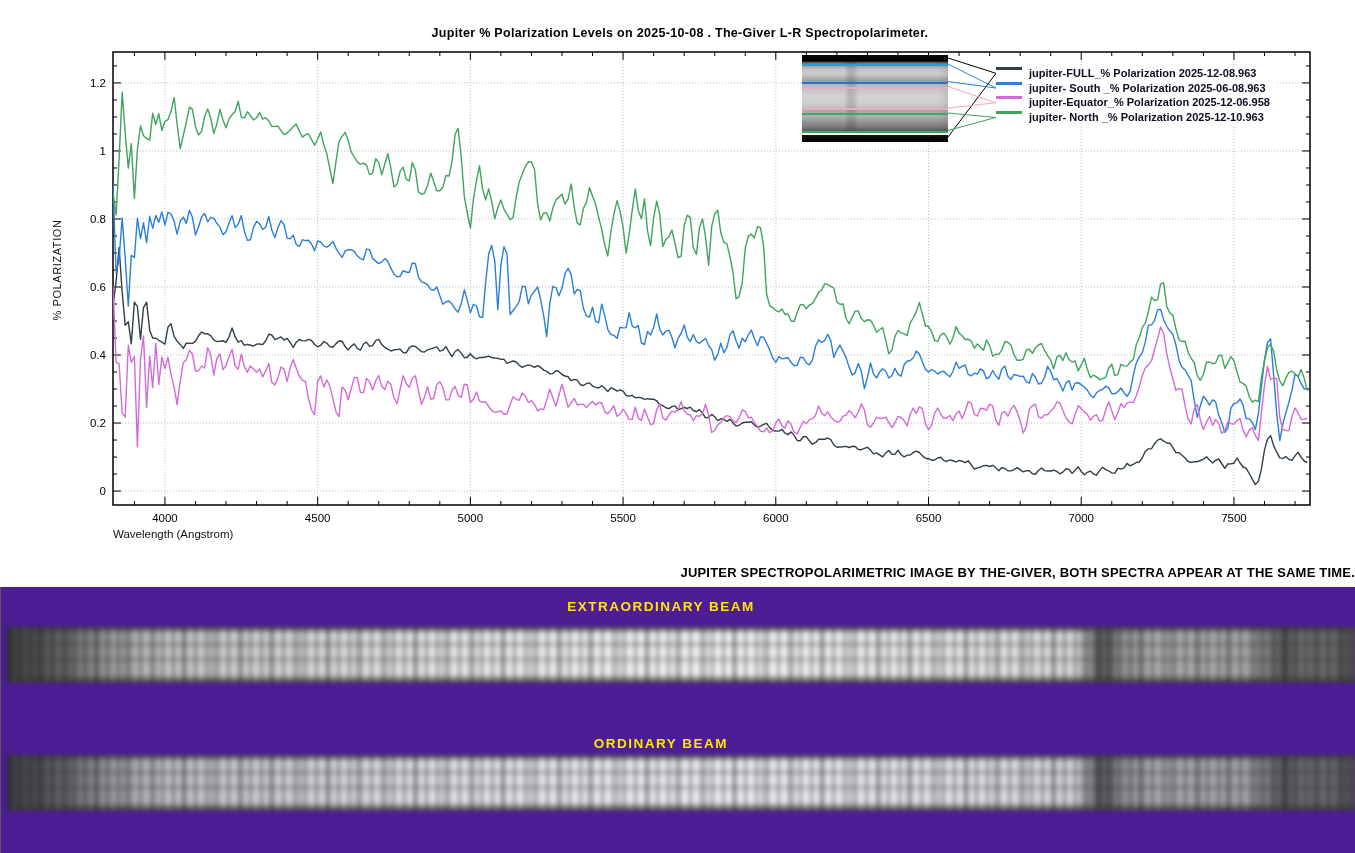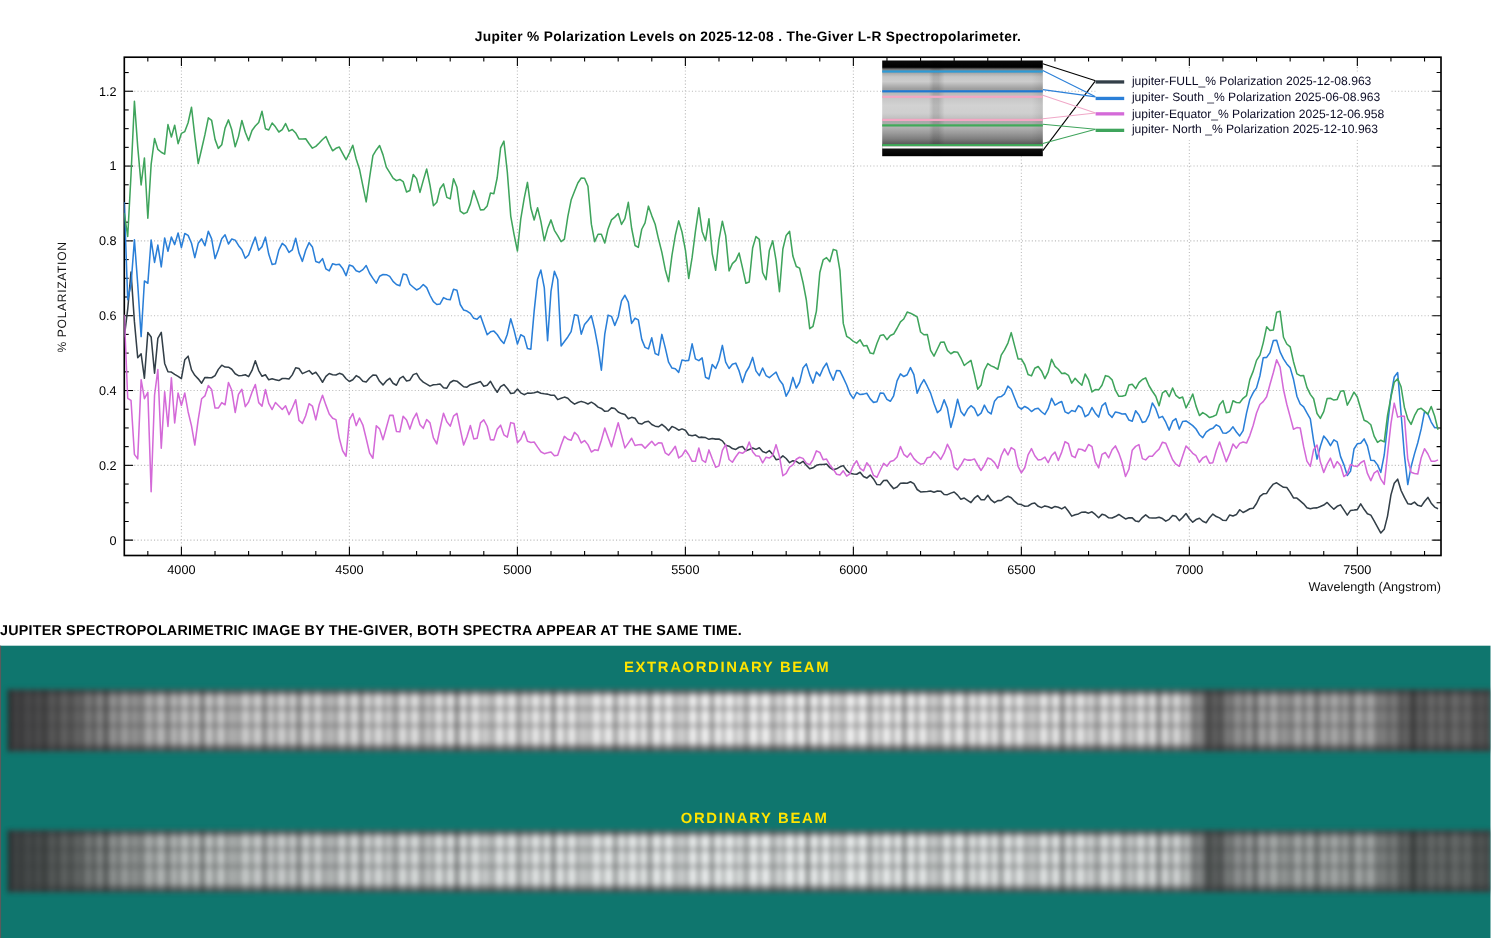--- a/index.html
+++ b/index.html
@@ -3,40 +3,40 @@
 <meta charset="utf-8">
 <style>
   html,body{margin:0;padding:0;background:#fff;width:1355px;height:853px;overflow:hidden;
     font-family:"Liberation Sans",sans-serif;}
   .page{position:relative;width:1355px;height:853px;}
   .chart-section{position:absolute;left:0;top:0;width:1355px;height:562px;background:#fff;}
   .chart-title{position:absolute;top:26px;left:30px;width:1300px;text-align:center;
     font-size:12.5px;font-weight:bold;color:#000;letter-spacing:.3px;}
   .y-axis-title{position:absolute;left:57px;top:270px;transform:translate(-50%,-50%) rotate(-90deg);
     font-size:11px;color:#111;letter-spacing:.6px;white-space:nowrap;}
-  .x-axis-title{position:absolute;top:528px;left:113px;width:1197px;text-align:right;
+  .x-axis-title{position:absolute;top:528px;left:113px;width:1197px;text-align:left;
     font-size:11.5px;color:#111;}
   #plot{position:absolute;left:0;top:0;}
   #inset{position:absolute;left:802px;top:55px;width:146px;height:87px;
     background:
       linear-gradient(90deg,rgba(0,0,0,0) 0%,rgba(0,0,0,0) 29%,rgba(0,0,0,.13) 32%,rgba(0,0,0,.13) 35%,rgba(0,0,0,0) 39%,rgba(0,0,0,0) 93%,rgba(0,0,0,.08) 100%),
       linear-gradient(180deg,#0a0a0a 0%,#000 7%,#707070 9%,#a8a8a8 13%,#c6c6c6 17%,#cccccc 22%,#b4b4b4 26%,#9c9c9c 30%,#b8b8b8 34%,#c8c8c8 40%,#d2d2d2 47%,#cfcfcf 55%,#c2c2c2 60%,#a8a8a8 64%,#b2b2b2 70%,#9a9a9a 76%,#7e7e7e 82%,#565656 88%,#111 92%,#000 100%);}
   #inset .hline{position:absolute;left:0;width:100%;height:2px;}
   #legend{position:absolute;left:996px;top:66px;background:#fff;padding:1px 6px 1px 0;}
-  .lrow{display:flex;align-items:center;height:14.7px;}
+  .lrow{display:flex;height:14.7px;font-weight:bold;}
   .lmark{display:inline-block;width:26px;height:3px;margin-right:7px;flex:0 0 auto;}
   .ltext{font-size:11px;color:#0d0d26;white-space:nowrap;}
-  .bottom-heading{position:absolute;top:565px;left:0;width:1355px;text-align:left;
+  .bottom-heading{position:absolute;top:565px;left:0;width:1355px;text-align:right;
     font-size:13px;font-weight:bold;color:#000;letter-spacing:.2px;}
   .beam-panel{position:absolute;left:0;top:587px;width:1355px;height:266px;background:#3c3c3e;
     border-left:1px solid #5a5a5c;overflow:hidden;}
   .beam-label{position:absolute;left:0;width:1320px;text-align:center;font-size:13.5px;
     font-weight:bold;letter-spacing:1.5px;}
   #extra-label{top:12px;}
-  #ord-label{top:149px;padding-left:25px;}
+  #ord-label{top:149px;}
   .beam-band{position:absolute;left:6px;right:0;height:56px;filter:blur(2.3px);
     background:
       repeating-linear-gradient(90deg,rgba(25,25,25,.34) 0 2px,rgba(255,255,255,0) 4px 11px),
       repeating-linear-gradient(90deg,rgba(20,20,20,.20) 0 3px,rgba(255,255,255,0) 7px 29px),
       linear-gradient(180deg,rgba(60,60,62,.95) 0%,rgba(60,60,62,0) 12%,rgba(60,60,62,0) 24%,rgba(60,60,62,.30) 31%,rgba(60,60,62,0) 38%,rgba(60,60,62,0) 51%,rgba(60,60,62,.27) 58%,rgba(60,60,62,0) 66%,rgba(60,60,62,0) 84%,rgba(60,60,62,.95) 100%),
       linear-gradient(90deg,#3c3c3e 0%,#5a5a5a 3.5%,#8f8f8f 7%,#bdbdbd 11%,#c9c9c9 16%,#d6d6d6 24%,#e2e2e2 32%,#ececec 45%,#efefef 55%,#e9e9e9 62%,#e4e4e4 70%,#dcdcdc 76%,#d2d2d2 79.5%,#4f4f4f 81%,#8b8b8b 82.5%,#a9a9a9 85%,#a3a3a3 92%,#565656 94.6%,#6e6e6e 96.5%,#636363 98.5%,#525252 100%);}
   .band-extra{top:40px;}
   .band-ord{top:168px;opacity:.97;}
 </style>
 </head>
@@ -217,21 +217,21 @@
         <path d="M113.0 193.7L116.1 215.0L119.1 159.1L122.2 92.1L125.2 133.5L128.3 168.1L131.3 143.6L134.4 198.4L137.4 149.5L140.5 125.9L143.5 135.8L146.6 138.4L149.7 140.1L152.7 113.3L155.8 124.5L158.8 113.8L161.9 130.6L164.9 121.3L168.0 119.6L171.0 111.6L174.1 97.5L177.1 124.0L180.2 148.7L183.3 135.5L186.3 122.4L189.4 107.1L192.4 109.4L195.5 126.7L198.5 134.9L201.6 131.6L204.6 116.5L207.7 109.0L210.7 118.0L213.8 133.4L216.8 124.2L219.9 109.5L223.0 120.2L226.0 127.8L229.1 118.6L232.1 114.6L235.2 111.4L238.2 101.2L241.3 117.0L244.3 118.2L247.4 111.8L250.4 115.3L253.5 120.0L256.6 117.8L259.6 112.3L262.7 119.2L265.7 117.7L268.8 120.9L271.8 126.3L274.9 126.4L277.9 126.1L281.0 130.7L284.0 134.7L287.1 133.1L290.2 130.0L293.2 126.8L296.3 124.1L299.3 131.0L302.4 137.1L305.4 134.8L308.5 133.7L311.5 139.5L314.6 145.2L317.6 139.2L320.7 132.1L323.8 144.6L326.8 153.8L329.9 169.0L332.9 183.5L336.0 161.5L339.0 141.5L342.1 136.3L345.1 132.3L348.2 140.8L351.2 151.9L354.3 157.0L357.3 161.9L360.4 164.2L363.5 163.1L366.5 165.1L369.6 174.6L372.6 173.2L375.7 158.6L378.7 162.4L381.8 174.9L384.8 164.0L387.9 153.7L390.9 168.4L394.0 187.0L397.1 183.9L400.1 171.3L403.2 167.2L406.2 179.4L409.3 180.8L412.3 162.5L415.4 170.3L418.4 191.9L421.5 194.3L424.5 193.1L427.6 185.6L430.7 173.1L433.7 181.5L436.8 190.8L439.8 190.7L442.9 187.2L445.9 175.5L449.0 176.1L452.0 161.6L455.1 134.4L458.1 128.3L461.2 156.5L464.3 196.4L467.3 213.0L470.4 228.2L473.4 199.2L476.5 180.5L479.5 165.8L482.6 189.1L485.6 200.0L488.7 188.8L491.7 201.3L494.8 218.8L497.8 207.8L500.9 199.9L504.0 209.4L507.0 214.2L510.1 219.7L513.1 217.4L516.2 197.0L519.2 181.9L522.3 173.9L525.3 166.4L528.4 161.8L531.4 162.0L534.5 169.3L537.6 203.8L540.6 219.7L543.7 213.0L546.7 212.9L549.8 220.9L552.8 208.1L555.9 199.9L558.9 197.4L562.0 194.1L565.0 204.0L568.1 198.8L571.2 183.9L574.2 207.5L577.3 223.2L580.3 224.9L583.4 208.4L586.4 202.7L589.5 187.4L592.5 196.0L595.6 203.9L598.6 217.1L601.7 229.4L604.8 245.2L607.8 256.0L610.9 232.0L613.9 214.1L617.0 200.8L620.0 210.9L623.1 227.3L626.1 253.2L629.2 234.0L632.2 210.3L635.3 188.9L638.3 210.4L641.4 218.8L644.5 198.9L647.5 230.7L650.6 245.7L653.6 218.0L656.7 201.1L659.7 214.2L662.8 246.4L665.8 239.7L668.9 236.7L671.9 230.0L675.0 243.5L678.1 257.5L681.1 256.4L684.2 225.5L687.2 215.1L690.3 217.6L693.3 247.7L696.4 254.3L699.4 227.8L702.5 218.9L705.5 236.7L708.6 265.2L711.7 226.4L714.7 214.0L717.8 210.3L720.8 232.8L723.9 242.3L726.9 243.8L730.0 256.8L733.0 272.5L736.1 298.8L739.1 296.6L742.2 282.8L745.3 247.7L748.3 236.3L751.4 234.2L754.4 237.9L757.5 226.7L760.5 227.7L763.6 246.1L766.6 294.0L769.7 305.7L772.7 307.7L775.8 310.3L778.8 311.9L781.9 308.9L785.0 314.5L788.0 314.0L791.1 321.0L794.1 321.5L797.2 312.3L800.2 305.0L803.3 304.4L806.3 308.8L809.4 305.0L812.4 303.7L815.5 298.4L818.6 292.6L821.6 290.0L824.7 283.7L827.7 284.7L830.8 286.4L833.8 288.1L836.9 301.8L839.9 304.3L843.0 304.0L846.0 318.5L849.1 323.7L852.2 317.3L855.2 311.1L858.3 310.9L861.3 318.6L864.4 321.6L867.4 319.8L870.5 320.2L873.5 325.5L876.6 332.3L879.6 329.8L882.7 327.6L885.8 340.4L888.8 353.8L891.9 350.1L894.9 336.6L898.0 330.5L901.0 332.6L904.1 333.9L907.1 335.7L910.2 322.8L913.2 318.0L916.3 311.9L919.3 302.4L922.4 314.4L925.5 326.3L928.5 326.3L931.6 331.6L934.6 340.4L937.7 341.7L940.7 334.8L943.8 333.2L946.8 337.2L949.9 344.2L952.9 338.3L956.0 326.6L959.1 333.1L962.1 335.7L965.2 339.5L968.2 339.2L971.3 341.2L974.3 348.3L977.4 343.9L980.4 347.3L983.5 350.2L986.5 340.0L989.6 345.4L992.7 356.3L995.7 354.1L998.8 354.4L1001.8 350.2L1004.9 341.5L1007.9 342.3L1011.0 345.3L1014.0 354.7L1017.1 360.3L1020.1 360.3L1023.2 359.3L1026.3 349.9L1029.3 349.3L1032.4 353.3L1035.4 347.8L1038.5 345.0L1041.5 343.5L1044.6 350.7L1047.6 355.7L1050.7 360.2L1053.7 368.8L1056.8 357.1L1059.8 355.2L1062.9 360.6L1066.0 352.7L1069.0 359.5L1072.1 362.0L1075.1 361.0L1078.2 370.8L1081.2 365.2L1084.3 358.2L1087.3 369.2L1090.4 377.8L1093.4 375.1L1096.5 376.9L1099.6 379.6L1102.6 378.6L1105.7 377.2L1108.7 368.0L1111.8 364.2L1114.8 375.3L1117.9 374.6L1120.9 364.3L1124.0 365.9L1127.0 366.1L1130.1 362.1L1133.2 359.6L1136.2 345.1L1139.3 337.4L1142.3 327.6L1145.4 322.8L1148.4 311.7L1151.5 297.1L1154.5 300.5L1157.6 299.9L1160.6 283.8L1163.7 282.9L1166.8 306.6L1169.8 312.7L1172.9 315.4L1175.9 328.8L1179.0 339.9L1182.0 341.5L1185.1 341.3L1188.1 352.2L1191.2 358.5L1194.2 362.5L1197.3 375.9L1200.3 380.4L1203.4 374.2L1206.5 362.3L1209.5 362.0L1212.6 363.7L1215.6 363.1L1218.7 355.7L1221.7 355.3L1224.8 368.3L1227.8 362.8L1230.9 356.5L1233.9 360.9L1237.0 371.6L1240.1 382.1L1243.1 383.4L1246.2 386.1L1249.2 396.5L1252.3 402.2L1255.3 400.2L1258.4 401.7L1261.4 377.6L1264.5 361.0L1267.5 347.5L1270.6 344.4L1273.7 351.6L1276.7 370.2L1279.8 380.8L1282.8 385.8L1285.9 377.9L1288.9 372.3L1292.0 371.2L1295.0 373.7L1298.1 376.5L1301.1 369.6L1304.2 378.2L1307.3 390.7" fill="none" stroke="#3fa45c" stroke-width="1.4" stroke-linejoin="round" clip-path="url(#pc)"></path>
         <line x1="948" y1="58" x2="996" y2="73.35" stroke="#000000" stroke-width="1"></line>
         <line x1="948" y1="137" x2="996" y2="73.35" stroke="#000000" stroke-width="1"></line>
         <line x1="948" y1="64" x2="996" y2="88.05" stroke="#2a7fd8" stroke-width="1"></line>
         <line x1="948" y1="81.5" x2="996" y2="88.05" stroke="#2a7fd8" stroke-width="1"></line>
         <line x1="948" y1="86.5" x2="996" y2="102.75" stroke="#f0a8c8" stroke-width="1"></line>
         <line x1="948" y1="108" x2="996" y2="102.75" stroke="#f0a8c8" stroke-width="1"></line>
         <line x1="948" y1="113" x2="996" y2="117.44999999999999" stroke="#3fa45c" stroke-width="1"></line>
         <line x1="948" y1="130.5" x2="996" y2="117.44999999999999" stroke="#3fa45c" stroke-width="1"></line>
       </svg>
-    <div class="chart-title">Jupiter % Polarization  Levels on 2025-12-08 .  The-Giver L-R Spectropolarimeter.</div>
+    <div class="chart-title">Jupiter % Polarization  Levels on 2025-10-08 .  The-Giver L-R Spectropolarimeter.</div>
     <div class="y-axis-title">% POLARIZATION</div>
     <div class="x-axis-title">Wavelength (Angstrom)</div>
     <div id="inset">
         <div class="hline" style="top: 9px; background: rgb(46, 155, 214);"></div>
         <div class="hline" style="top: 26.5px; background: rgb(30, 120, 210);"></div>
         <div class="hline" style="top: 31.5px; background: rgb(244, 167, 195);"></div>
         <div class="hline" style="top: 53px; background: rgb(244, 167, 195);"></div>
         <div class="hline" style="top: 58px; background: rgb(63, 170, 88);"></div>
         <div class="hline" style="top: 75.5px; background: rgb(63, 170, 88);"></div>
         <div class="hline" style="top: 78px; background: rgb(255, 255, 255);"></div>
@@ -251,19 +251,19 @@
         </div>
         <div class="lrow">
           <span class="lmark" style="background: rgb(63, 164, 92);"></span>
           <span class="ltext">jupiter- North _% Polarization  2025-12-10.963</span>
         </div>
       </div>
   </div>
 
   <div class="bottom-heading">JUPITER SPECTROPOLARIMETRIC IMAGE BY THE-GIVER, BOTH SPECTRA APPEAR AT THE SAME TIME.</div>
 
-  <div class="beam-panel" style="background: #0f766e; text-decoration: underline;">
+  <div class="beam-panel" style="background: #4c1d95; text-decoration: underline;">
     <div class="beam-label" id="extra-label" style="color: rgb(255, 228, 0);">EXTRAORDINARY  BEAM</div>
     <div class="beam-band band-extra"></div>
     <div class="beam-label" id="ord-label" style="color: rgb(255, 228, 0);">ORDINARY BEAM</div>
     <div class="beam-band band-ord"></div>
   </div>
 </div>
 
 </body></html>

